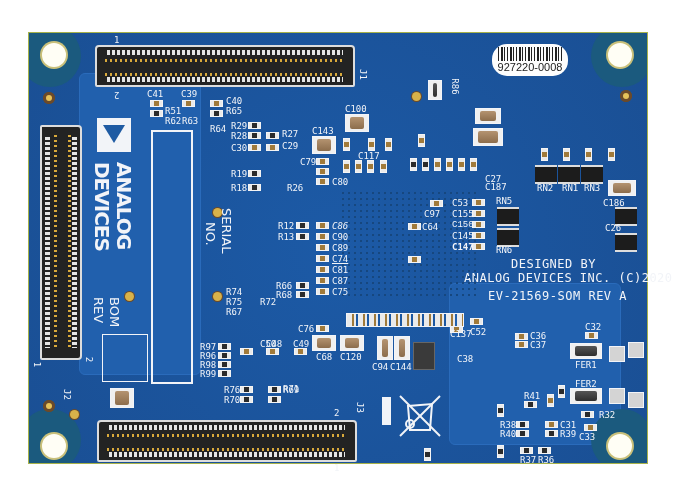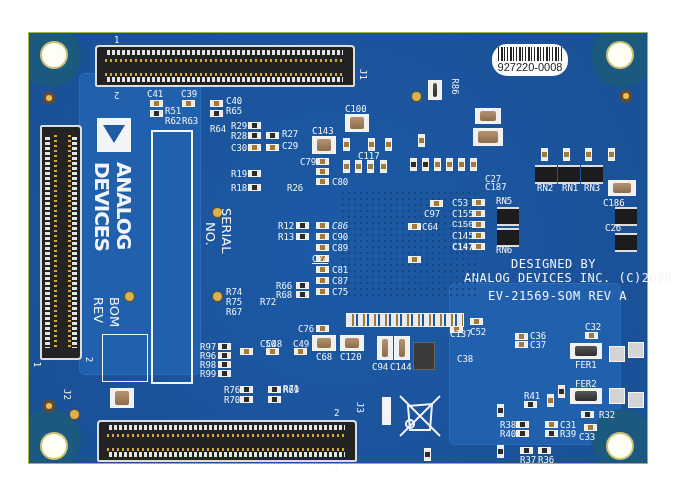--- a/index.html
+++ b/index.html
@@ -305,21 +305,21 @@
 <span class="silk" style="left:452px;top:243px;font-weight:bold;">C147</span>
 <span class="silk" style="left:496px;top:197px;">RN5</span>
 <span class="silk" style="left:496px;top:246px;">RN6</span>
 <span class="silk" style="left:422px;top:223px;">C64</span>
 
 <span class="silk" style="left:278px;top:222px;">R12</span>
 <span class="silk" style="left:278px;top:233px;">R13</span>
 <span class="silk" style="left:332px;top:222px;font-style:italic;">C86</span>
 <span class="silk" style="left:332px;top:233px;">C90</span>
 <span class="silk" style="left:332px;top:244px;">C89</span>
-<span class="silk" style="left:312px;top:255px;text-decoration:underline;">C74</span>
+<span class="silk" style="left:332px;top:255px;text-decoration:underline;">C74</span>
 <span class="silk" style="left:332px;top:266px;">C81</span>
 <span class="silk" style="left:332px;top:277px;">C87</span>
 <span class="silk" style="left:332px;top:288px;">C75</span>
 <span class="silk" style="left:276px;top:282px;">R66</span>
 <span class="silk" style="left:276px;top:291px;">R68</span>
 <span class="silk" style="left:260px;top:298px;">R72</span>
 <span class="silk" style="left:298px;top:325px;">C76</span>
 <span class="silk" style="left:226px;top:288px;">R74</span>
 <span class="silk" style="left:226px;top:298px;">R75</span>
 <span class="silk" style="left:226px;top:308px;">R67</span>

